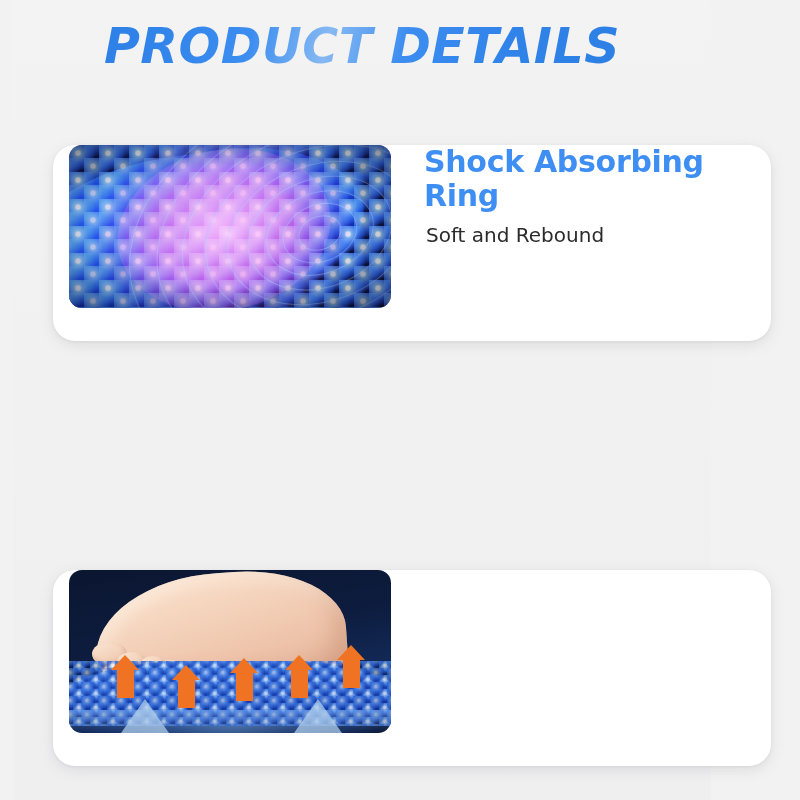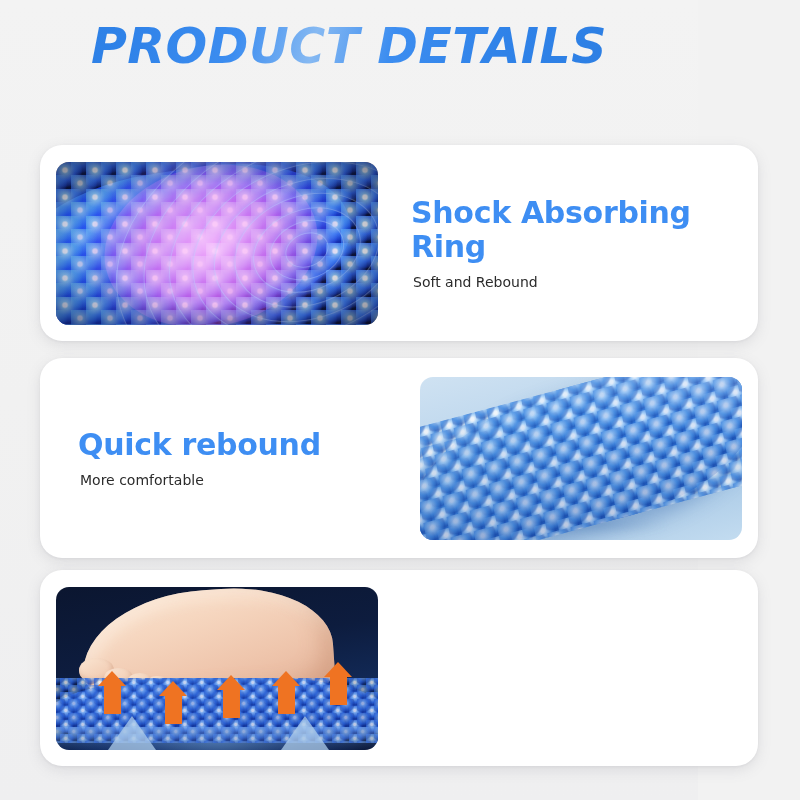--- a/index.html
+++ b/index.html
@@ -12,20 +12,21 @@
     background: #f2f2f2;
     font-family: "Liberation Sans", sans-serif;
     overflow: hidden;
     position: relative;
   }
   .page {
     width: 698px;
     height: 800px;
     position: relative;
     background: linear-gradient(180deg, #f3f3f3 0%, #f1f1f1 50%, #efeff0 100%);
+    margin-left: 13px;
   }
 
   
   .header {
     padding-top: 22px;
     text-align: center;
   }
   .title {
     font-size: 49px;
     font-weight: bold;
@@ -53,21 +54,21 @@
 
   
   .card {
     position: absolute;
     left: 40px;
     width: 718px;
     background: #ffffff;
     border-radius: 22px;
     box-shadow: 0 4px 14px rgba(120,120,130,0.16), 0 1px 3px rgba(120,120,130,0.10);
     display: flex;
-    align-items: center;
+    align-items: flex-start;
     overflow: hidden;
   }
   #card-1 { top: 145px; height: 196px; }
   #card-2 { top: 358px; height: 200px; }
   #card-3 { top: 570px; height: 196px; }
 
   .card.reverse { flex-direction: row-reverse; }
 
   .media {
     width: 322px;
@@ -92,21 +93,21 @@
     color: #3e8ef3;
     font-size: 30px;
     font-weight: bold;
     line-height: 1.14;
     margin: 0;
     font-family: "DejaVu Sans", sans-serif;
     letter-spacing: -0.3px;
   }
   .caption {
     color: #2b2b2b;
-    font-size: 14px;
+    font-size: 20px;
     margin: 10px 0 0 2px;
     font-family: "DejaVu Sans", sans-serif;
   }
   #card-1 .text-col { padding-left: 33px; }
   #card-2 .text-col { padding-left: 38px; }
   #card-3 .text-col { padding-left: 34px; }
 
   
   .img-shock {
     background:
@@ -364,34 +365,20 @@
       </div>
       <div class="glow"></div>
       <div class="vign"></div>
     </div>
     <div class="text-col">
       <h2 class="heading">Shock Absorbing Ring</h2>
       <p class="caption">Soft and Rebound</p>
     </div>
   </div>
 
-  <div class="card reverse" id="card-2">
-    <div class="media img-rebound">
-      <div class="groundshadow"></div>
-      <div class="insole">
-        <div class="dots"></div>
-        <div class="dots d2"></div>
-        <div class="shade"></div>
-      </div>
-    </div>
-    <div class="text-col">
-      <h2 class="heading">Quick rebound</h2>
-      <p class="caption">More comfortable</p>
-    </div>
-  </div>
 
   <div class="card" id="card-3">
     <div class="media img-foot">
       <div class="bg-glow"></div>
       <div class="foot"></div>
       <div class="toe" style="left:7%;  top:44%; width:11%; height:15%;"></div>
       <div class="toe" style="left:15%; top:50%; width:9%;  height:12%;"></div>
       <div class="toe" style="left:22%; top:53%; width:8%;  height:11%;"></div>
       <div class="toe" style="left:28%; top:55%; width:7%;  height:10%;"></div>
       <div class="insole3">

